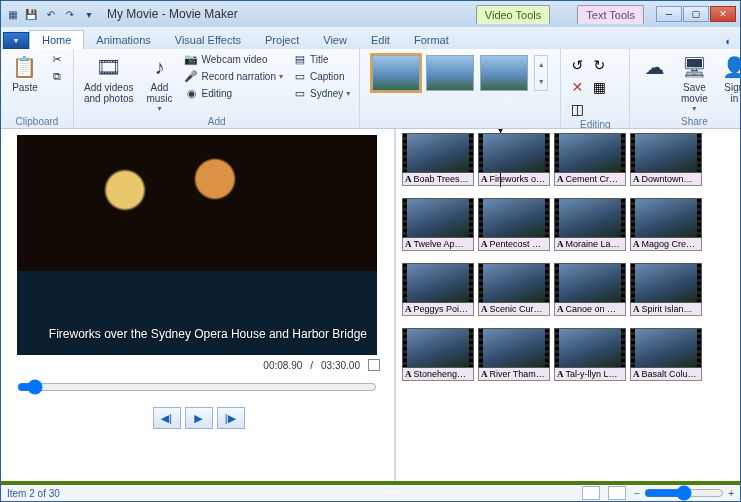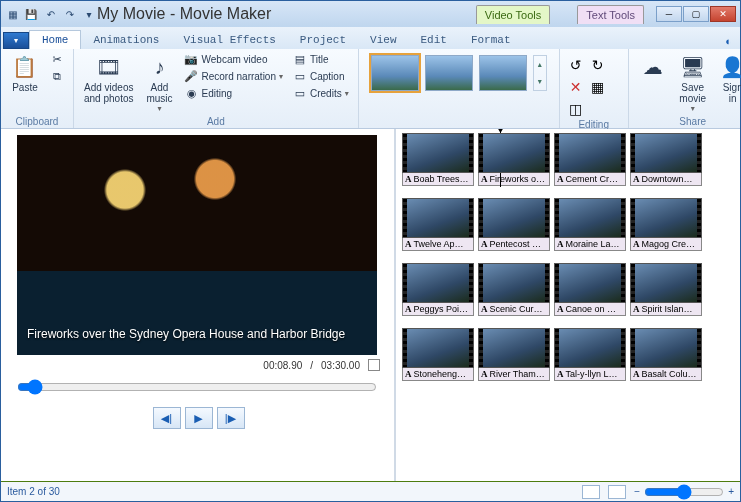--- a/index.html
+++ b/index.html
@@ -3,34 +3,34 @@
 <meta charset="utf-8">
 <style>
 * { box-sizing: border-box; margin: 0; padding: 0; font-family: "Segoe UI", Tahoma, sans-serif; }
 body { width: 741px; height: 502px; background: #fff; overflow: hidden; }
 .window { width: 741px; height: 502px; border: 1px solid #2a5f9e; display: flex; flex-direction: column; }
 
 
 .titlebar { height: 26px; background: linear-gradient(#d7e6f7,#bfd6ee); display: flex; align-items: center; padding: 0 4px; font-size: 11px; }
 .titlebar .qat { display: flex; gap: 3px; align-items: center; }
 .qat-btn { width: 16px; height: 16px; border: 1px solid transparent; display: flex; align-items: center; justify-content: center; font-size: 10px; color: #2b4a71; cursor: pointer; }
-.titlebar .apptitle { color: #333; font-size: 16px; }
+.titlebar .apptitle { margin-left: 10px; color: #333; font-size: 12px; }
 .titlebar .spacer { flex: 1; }
 .ctx-tab { padding: 3px 8px; border: 1px solid #999; border-bottom: none; font-size: 11px; margin-right: 4px; border-radius: 2px 2px 0 0; }
 .ctx-video { background: #e4f7c7; color: #3a6a12; }
 .ctx-text  { background: #f0dff5; color: #614a7a; margin-left: 23px; }
 .winbtns { display: flex; gap: 1px; margin-left: 8px; }
 .winbtn { width: 26px; height: 16px; background: linear-gradient(#e4eefb,#c3d7ee); border: 1px solid #7a9fc9; display:flex; align-items:center; justify-content:center; font-size: 9px; }
 .winbtn.close { background: linear-gradient(#e27a6a,#c54430); color:#fff; border-color:#9d3627;}
 
 
 .ribtabs { height: 22px; background: linear-gradient(#eaf2fb,#d9e7f6); display: flex; align-items: flex-end; font-size: 11px; padding-left: 2px; }
 .file-btn { background: linear-gradient(#2f7ad1,#1a4f99); color:#fff; padding: 3px 10px; border: 1px solid #164685; display:flex; align-items:center; gap:4px; }
 .file-btn::after{content:"▾"; font-size:8px;}
-.ribtab { padding: 3px 12px; color: #3a5a80; cursor:pointer;font-family:Liberation Mono, monospace; }
+.ribtab { padding: 3px 12px; color: #3a5a80; cursor:pointer; }
 .ribtab.active { background: #fff; border: 1px solid #b5c8dd; border-bottom: none; color:#1a4f99; }
 .help-icon { margin-left: auto; padding: 2px 8px; color:#1a5eb3; }
 
 
 .ribbody { height: 80px; background: linear-gradient(#f7fbff,#e5eef8); border-bottom: 1px solid #b9cadf; display: flex; }
 .group { border-right: 1px solid #cbd8e7; padding: 2px 6px 1px; display:flex; flex-direction:column; }
 .group-row { flex:1; display:flex; align-items:flex-start; gap:4px; }
 .group-label { font-size: 10px; color:#5a7aa3; text-align:center; padding-bottom:0; }
 .bigbtn { display:flex; flex-direction:column; align-items:center; gap:1px; padding:2px 4px; cursor:pointer; font-size:10px; color:#2a3b52; text-align:center; line-height:1.1; }
 .bigbtn .ico { width:28px; height:28px; display:flex; align-items:center; justify-content:center; font-size:20px; }
@@ -51,42 +51,42 @@
 
 
 .workspace { flex:1; display:flex; background:#fff; overflow:hidden; }
 .leftpane { width: 393px; padding: 6px 14px 6px 16px; display:flex; flex-direction:column; }
 .preview { width: 360px; height: 220px; background:#000; position:relative; overflow:hidden; }
 .preview .scene { position:absolute; inset:0; background:
   radial-gradient(circle at 30% 25%, rgba(255,220,120,.9) 0 6%, transparent 7%) ,
   radial-gradient(circle at 55% 20%, rgba(255,170,80,.85) 0 7%, transparent 8%),
   linear-gradient(#140a05 0 62%, #0a2030 62% 100%);
 }
-.preview .caption { position:absolute; left:0; right:0; bottom:14px; color:#fff; font-size:12px; text-align:left; text-shadow:0 1px 2px #000; padding:0 10px; }
+.preview .caption { position:absolute; left:0; right:0; bottom:14px; color:#fff; font-size:12px; text-align:right; text-shadow:0 1px 2px #000; padding:0 10px; }
 .timebar { display:flex; justify-content:flex-end; gap:8px; font-size:10px; color:#333; margin-top:4px; align-items:center;}
 .timebar .fs { width:12px;height:12px;border:1px solid #888; }
 .seek { width:360px; margin:8px 0; }
 .seek input[type=range]{ width:100%; }
 .transport { display:flex; justify-content:center; gap:4px; }
 .tbtn { width:28px; height:22px; border:1px solid #9bb6d4; background:linear-gradient(#f4f9ff,#d7e6f6); display:flex;align-items:center;justify-content:center; color:#1a5eb3; font-size:11px; cursor:pointer;}
 
 .rightpane { flex:1; border-left:2px solid #d0dae6; padding:4px 4px 4px 6px; overflow:auto; position:relative; }
 .cliprows { display:flex; flex-direction:column; gap:12px; }
 .cliprow { display:flex; gap:4px; }
 .clip { width:72px; display:flex; flex-direction:column; }
 .clip .th { height:40px; border:1px solid #555; background:linear-gradient(160deg,#6c8fb5,#2f4866 60%,#1a2a18); position:relative; }
 .clip .th::before,.clip .th::after{content:"";position:absolute;top:0;bottom:0;width:4px;background:repeating-linear-gradient(#000 0 3px,#222 3px 6px);}
 .clip .th::before{left:0;} .clip .th::after{right:0;}
 .clip .lbl { border:1px solid #888; border-top:none; background:#eee6f2; font-size:9px; padding:1px 2px; white-space:nowrap; overflow:hidden; text-overflow:ellipsis; display:flex; gap:2px; }
 .clip .lbl b { font-family: Georgia, serif; }
 .playhead { position:absolute; top:2px; width:1px; height:56px; background:#000; }
 .playhead::before{content:"";position:absolute;top:-4px;left:-3px;width:7px;height:6px;background:#000; clip-path:polygon(0 0,100% 0,50% 100%);}
 
 
-.statusbar { height:20px; border-top:1px solid #4d7c0f; background:#f2f6fb; display:flex; align-items:center; font-size:10px; color:#2a5a9e; padding:0 6px; gap:8px;}
+.statusbar { height:20px; border-top:4px solid #4d7c0f; background:#f2f6fb; display:flex; align-items:center; font-size:10px; color:#2a5a9e; padding:0 6px; gap:8px;}
 .statusbar .spacer{flex:1;}
 .viewbtn { width:18px; height:14px; border:1px solid #9bb6d4; background:#fff;}
 .zoom { display:flex; align-items:center; gap:4px; }
 .zoom input[type=range]{ width:80px; }
 </style>
 </head>
 <body>
 
 <div class="window">
 
@@ -171,21 +171,21 @@
           <div class="smallbtn">
               <span class="ico">▤</span>
               <span>Title</span>
             </div>
           <div class="smallbtn">
               <span class="ico">▭</span>
               <span>Caption</span>
             </div>
           <div class="smallbtn drop">
               <span class="ico">▭</span>
-              <span>Credits</span>
+              <span>Sydney</span>
             </div>
         </div>
       </div>
       <div class="group-label">Add</div>
     </div>
 
     <div class="group">
       <div class="group-row">
         <div class="gallery">
           <div class="gal-thumb sel"></div>

